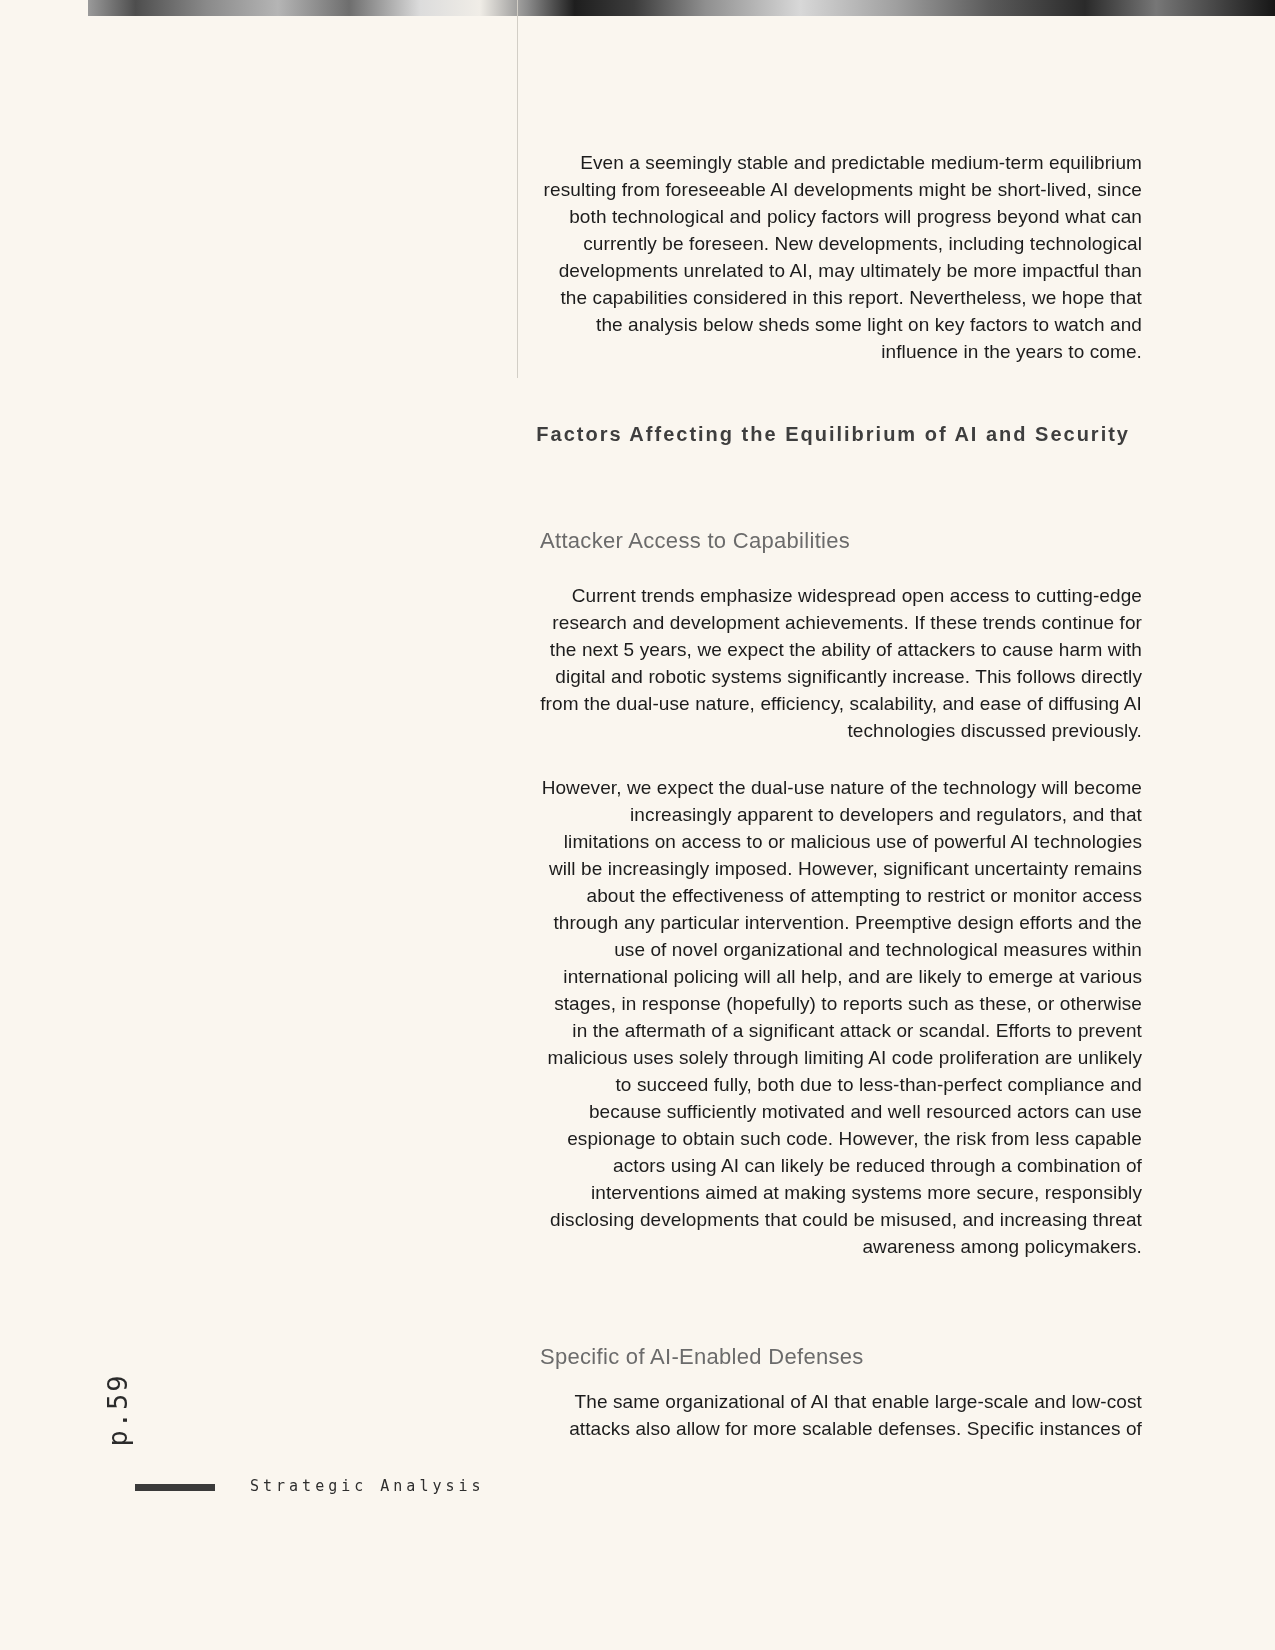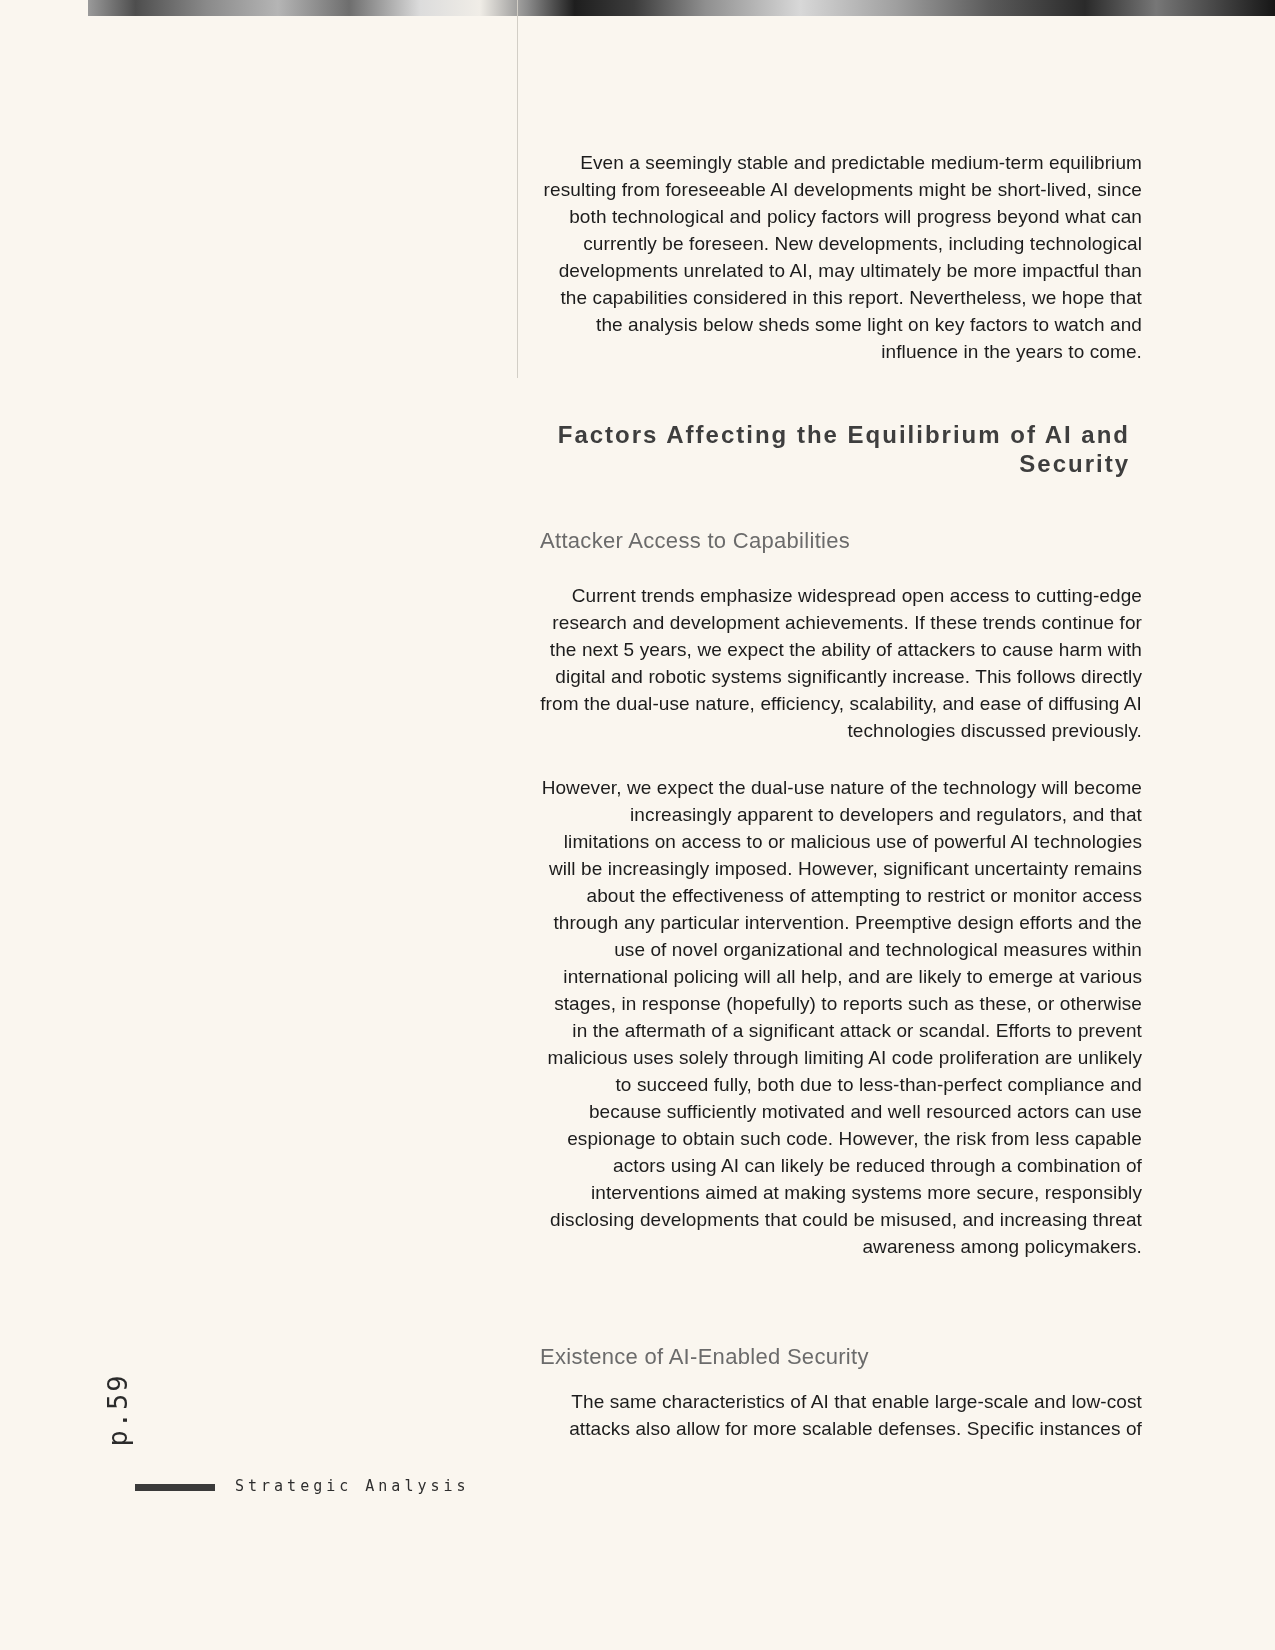--- a/index.html
+++ b/index.html
@@ -38,21 +38,21 @@
     line-height: 27px;
     font-weight: 500;
     color: #1C1C1C;
     letter-spacing: 0.1px;
   }
   .intro-par { top: 149px; }
   .section-title {
     position: absolute;
     left: 450px; top: 420px;
     width: 680px;
-    font-size: 24px;
+    font-size: 20px;
     line-height: 29px;
     font-weight: 700;
     letter-spacing: 2px;
     color: #3E3E3E;
   }
   .subheading {
     position: absolute;
     left: 540px;
     font-size: 22px;
     font-weight: 400;
@@ -79,21 +79,21 @@
     color: #2B2B2B;
   }
   .footer-bar {
     position: absolute;
     left: 135px; top: 1484px;
     width: 80px; height: 7px;
     background: #3A3A3A;
   }
   .footer-label {
     position: absolute;
-    left: 235px; top: 1477px;
+    left: 250px; top: 1477px;
     font-family: "DejaVu Sans Mono", monospace;
     font-size: 15px;
     letter-spacing: 4px;
     color: #2E2E2E;
   }
 </style>
 </head>
 <body>
 
 <div class="page">
@@ -105,23 +105,23 @@
   <p class="body-par intro-par">Even a seemingly stable and predictable medium-term equilibrium resulting from foreseeable AI developments might be short-lived, since both technological and policy factors will progress beyond what can currently be foreseen. New developments, including technological developments unrelated to AI, may ultimately be more impactful than the capabilities considered in this report. Nevertheless, we hope that the analysis below sheds some light on key factors to watch and influence in the years to come.</p>
 
   <h1 class="section-title">Factors Affecting the Equilibrium of AI and Security</h1>
 
   <h2 class="subheading subheading-1">Attacker Access to Capabilities</h2>
 
   <p class="body-par par-1">Current trends emphasize widespread open access to cutting-edge research and development achievements. If these trends continue for the next 5 years, we expect the ability of attackers to cause harm with digital and robotic systems significantly increase. This follows directly from the dual-use nature, efficiency, scalability, and ease of diffusing AI technologies discussed previously.</p>
 
   <p class="body-par par-2">However, we expect the dual-use nature of the technology will become increasingly apparent to developers and regulators, and that limitations on access to or malicious use of powerful AI technologies will be increasingly imposed. However, significant uncertainty remains about the effectiveness of attempting to restrict or monitor access through any particular intervention. Preemptive design efforts and the use of novel organizational and technological measures within international policing will all help, and are likely to emerge at various stages, in response (hopefully) to reports such as these, or otherwise in the aftermath of a significant attack or scandal. Efforts to prevent malicious uses solely through limiting AI code proliferation are unlikely to succeed fully, both due to less-than-perfect compliance and because sufficiently motivated and well resourced actors can use espionage to obtain such code. However, the risk from less capable actors using AI can likely be reduced through a combination of interventions aimed at making systems more secure, responsibly disclosing developments that could be misused, and increasing threat awareness among policymakers.</p>
 
-  <h2 class="subheading subheading-2">Existence of AI-Enabled Security</h2>
+  <h2 class="subheading subheading-2">Specific of AI-Enabled Defenses</h2>
 
-  <p class="body-par par-3">The same characteristics of AI that enable large-scale and low-cost attacks also allow for more scalable defenses. Specific instances of</p>
+  <p class="body-par par-3">The same organizational of AI that enable large-scale and low-cost attacks also allow for more scalable defenses. Specific instances of</p>
 
   <div class="page-number-wrap">
     <span class="page-number">p.59</span>
   </div>
 
   <div class="footer-bar"></div>
 
   <span class="footer-label">Strategic Analysis</span>
 
 </div>

